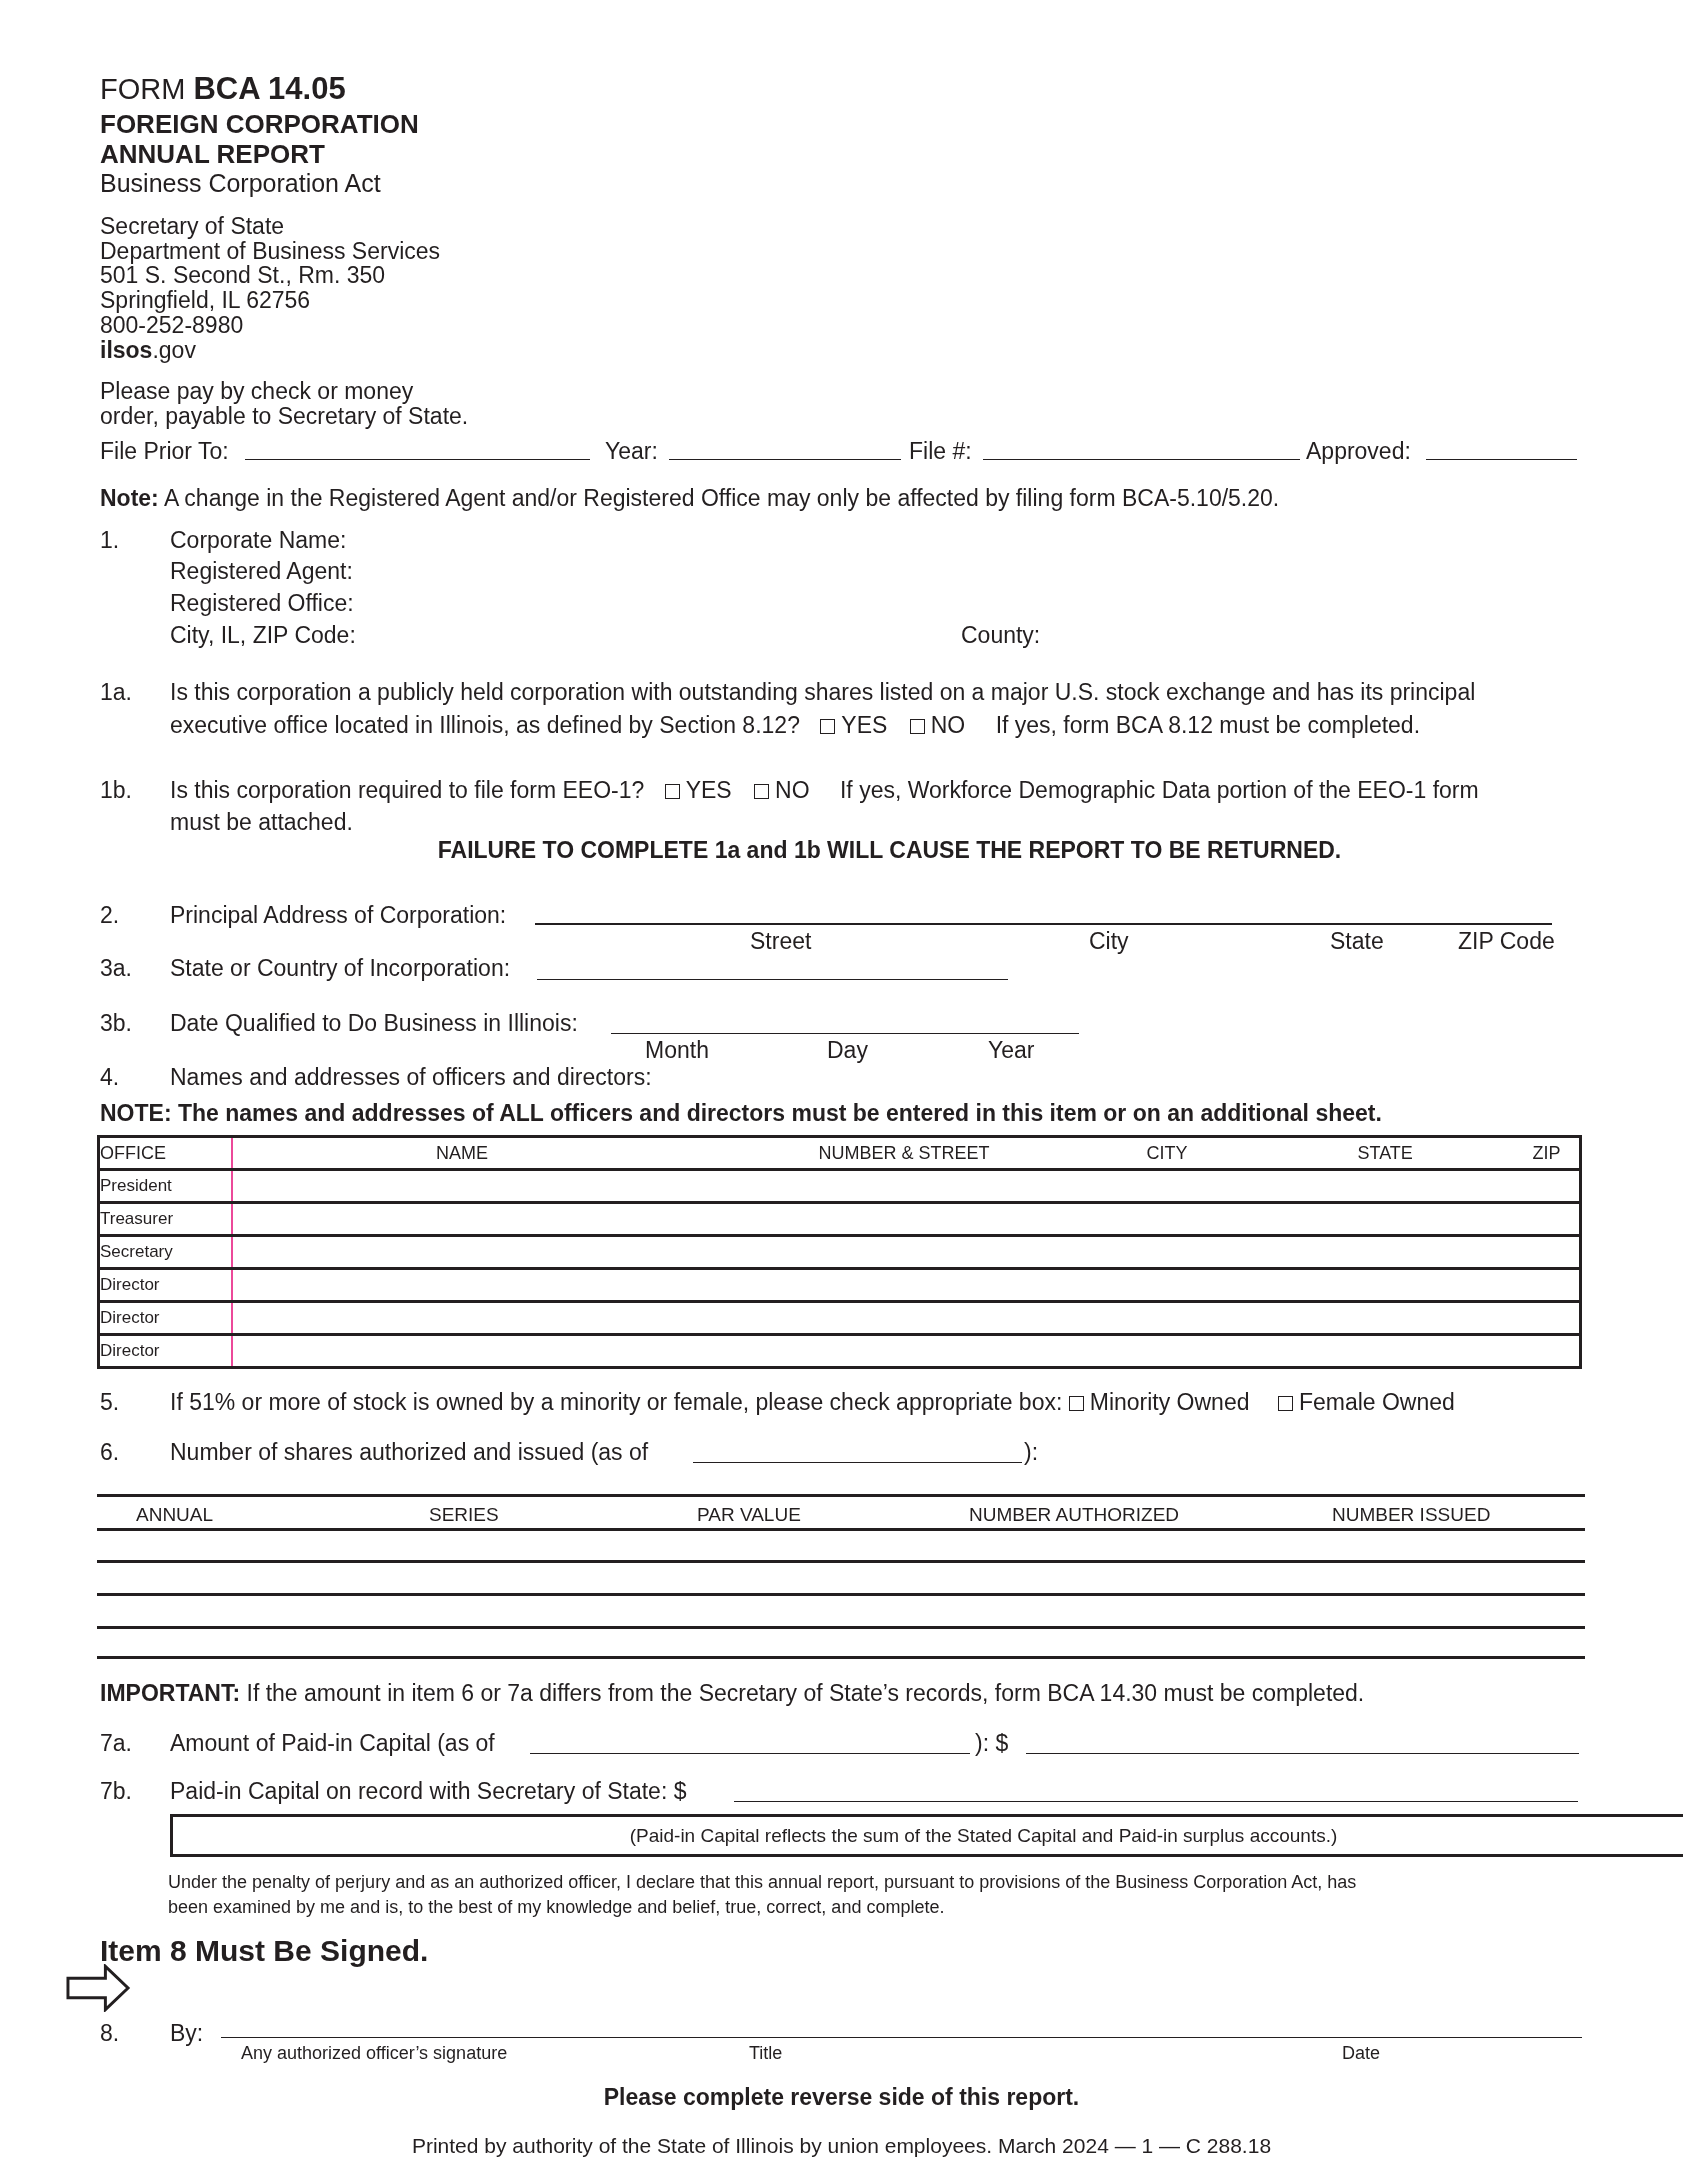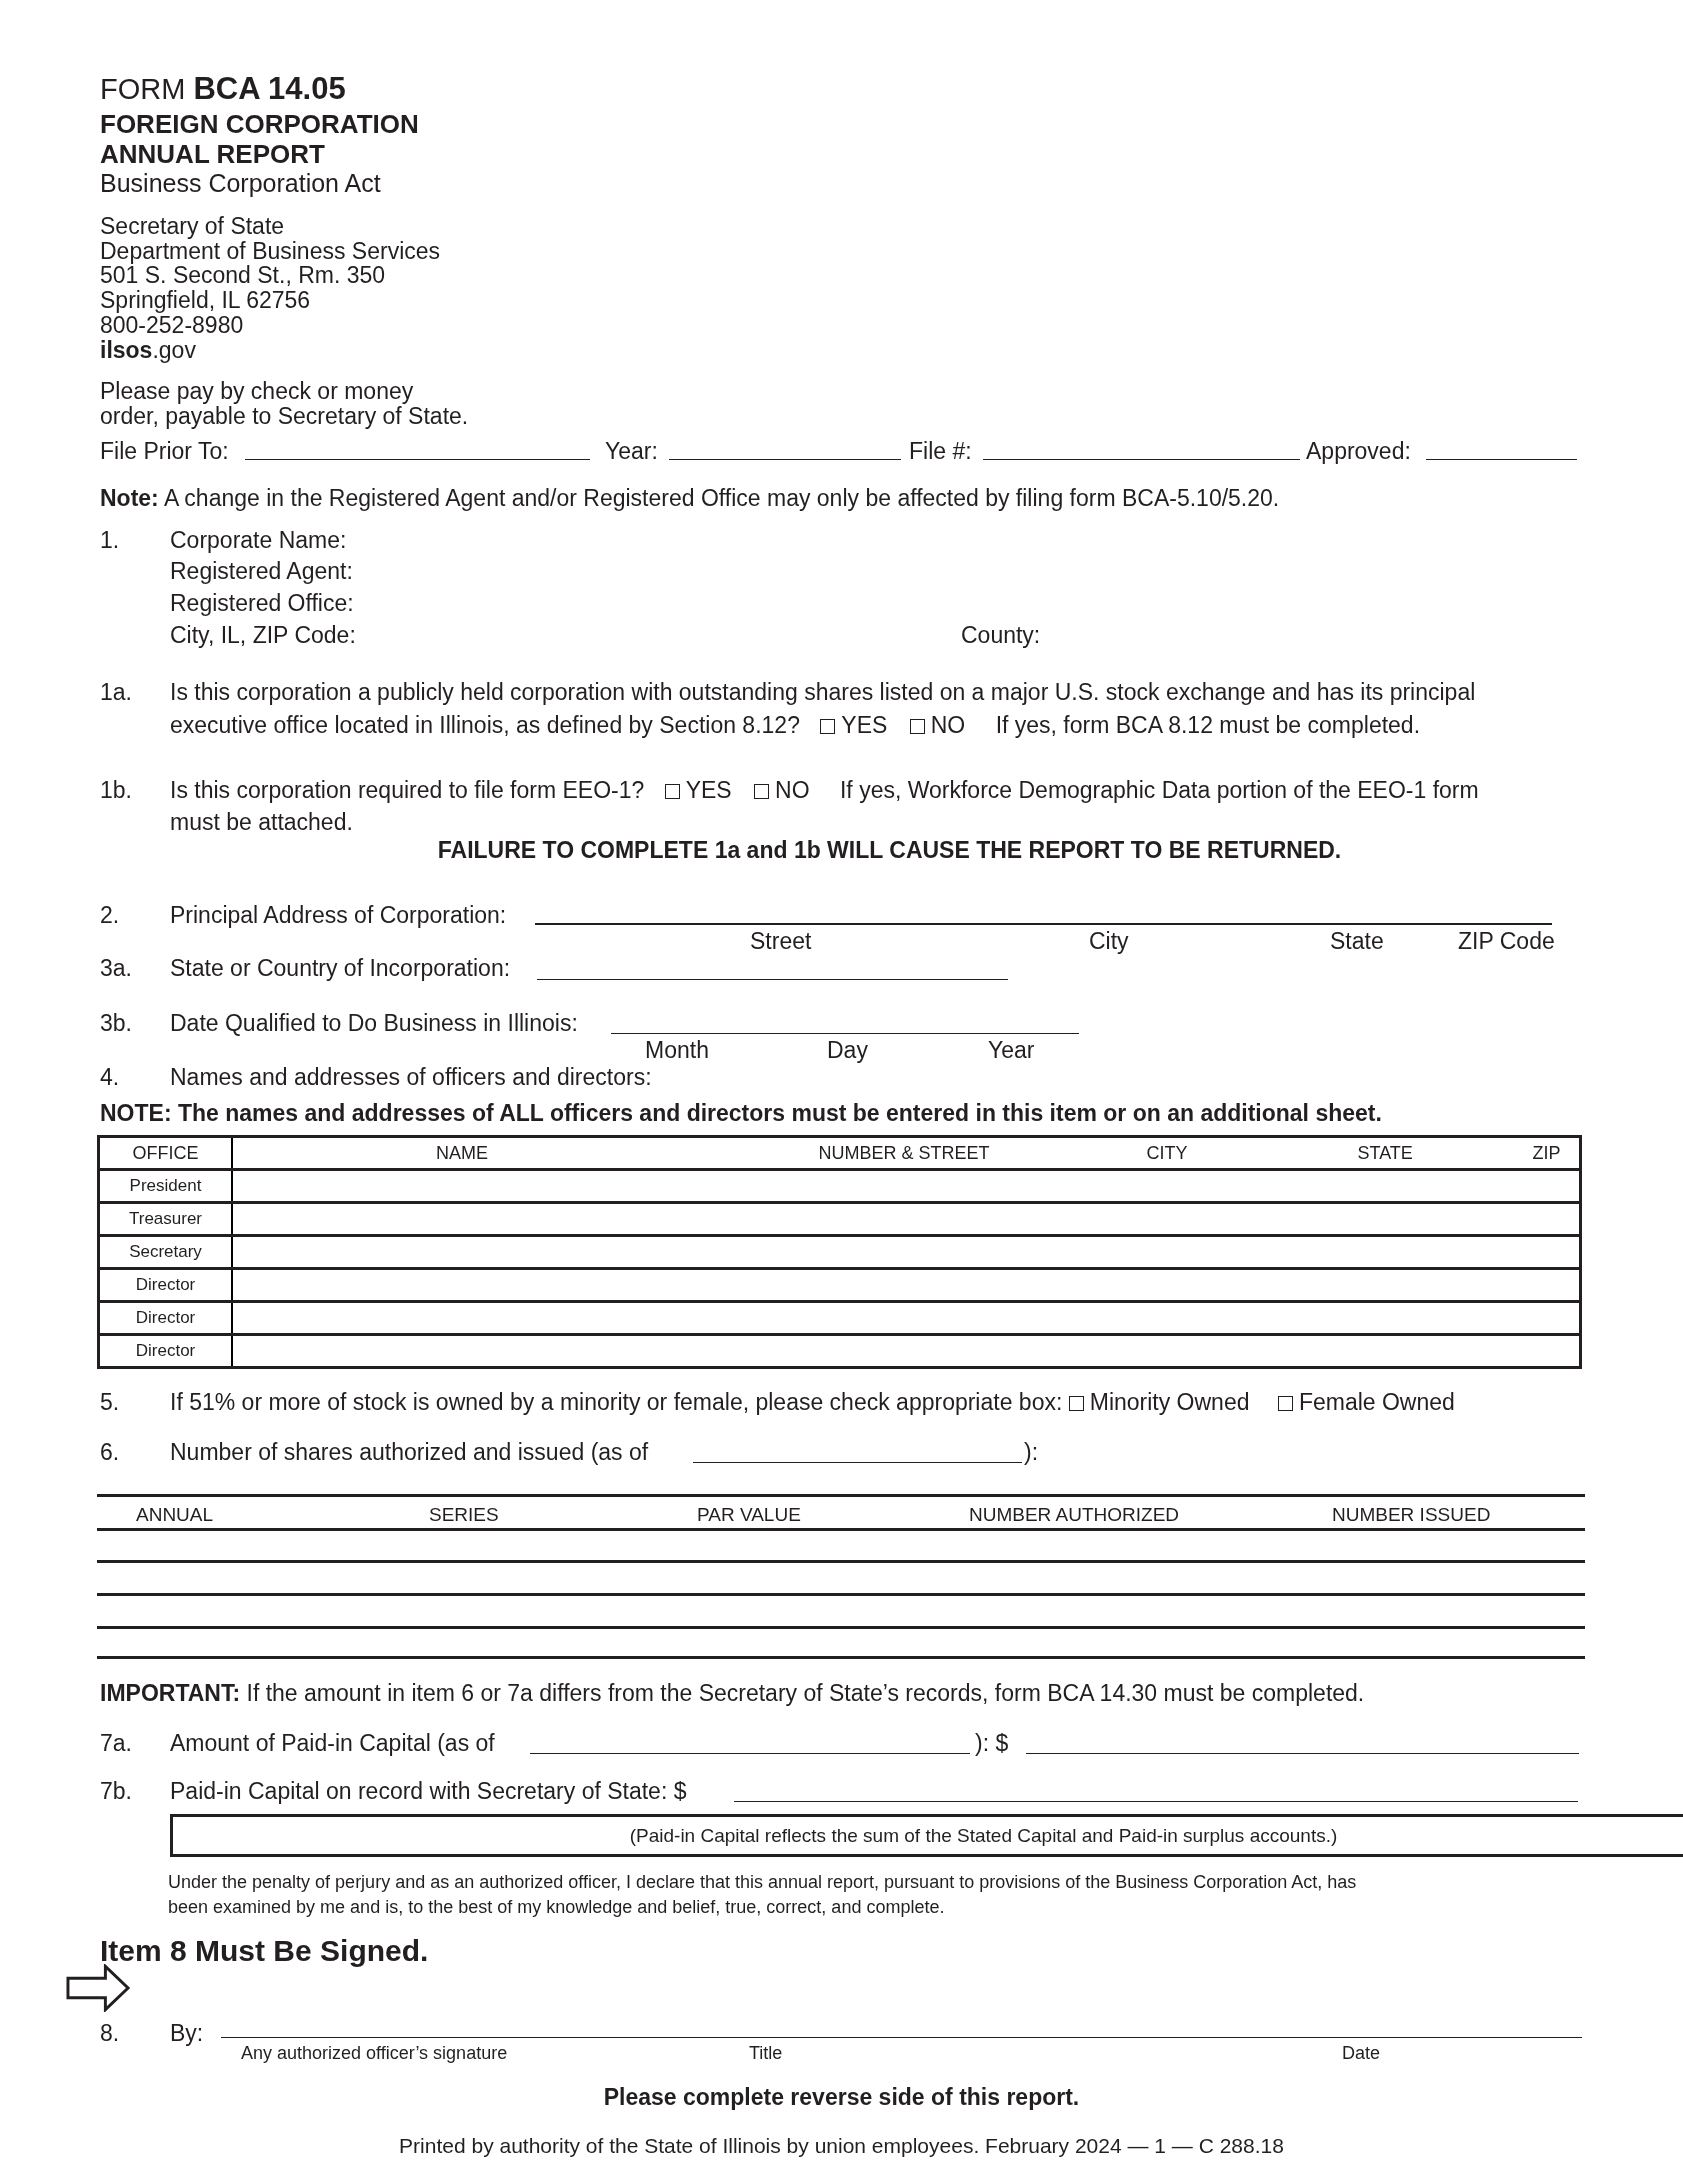--- a/index.html
+++ b/index.html
@@ -10,21 +10,21 @@
   .t20 { font-size:21px; }
   .t18 { font-size:19px; }
   .t17 { font-size:18px; }
   .t16 { font-size:23px; }
   .b { font-weight:bold; }
   .line { position:absolute; border-bottom:1.5px solid #231f20; height:0; }
   .thick { position:absolute; background:#231f20; height:3px; }
   .cb { display:inline-block; width:15px; height:15px; border:1.5px solid #231f20; vertical-align:-1px; margin-right:6px; box-sizing:border-box; }
   .officers { position:absolute; left:97px; top:1135px; width:1485px; border-collapse:collapse; border:3px solid #231f20; }
   .officers td, .officers th { border-bottom:3px solid #231f20; height:30px; padding:0; font-weight:normal; font-size:17px; }
-  .officers .off { width:131px; border-right:2px solid #000000; text-align:center; font-size:17px; }
+  .officers .off { width:131px; border-right:2px solid #ec4899; text-align:left; font-size:17px; }
   .officers th.off { font-size:18px; }
   .hdrcells { display:flex; font-size:18px; }
   .note-box { position:absolute; left:170px; top:1814px; width:1627px; height:43px; border:3px solid #231f20; box-sizing:border-box; text-align:center; font-size:19px; line-height:37px; }
 </style>
 </head>
 <body>
 
 <div class="abs" style="left:100px;top:71px;font-size:29px;">
   <span>FORM</span>
   <span class="b" style="font-size:31px;">BCA 14.05</span>
@@ -198,14 +198,14 @@
 </svg>
 
 <div class="abs t22" style="left:100px;top:2021px;">8.</div>
 <div class="abs t22" style="left:170px;top:2021px;">By:</div>
 <div class="line" style="left:221px;top:2037px;width:1361px;"></div>
 <div class="abs t17" style="left:241px;top:2043px;">Any authorized officer’s signature</div>
 <div class="abs t17" style="left:749px;top:2043px;">Title</div>
 <div class="abs t17" style="left:1342px;top:2043px;">Date</div>
 
 <div class="abs b t22" style="left:0;width:1683px;text-align:center;top:2085px;">Please complete reverse side of this report.</div>
-<div class="abs t20" style="left:0;width:1683px;text-align:center;top:2134px;">Printed by authority of the State of Illinois by union employees. February 2024 — 1 — C 288.18</div>
+<div class="abs t20" style="left:0;width:1683px;text-align:center;top:2134px;">Printed by authority of the State of Illinois by union employees. March 2024 — 1 — C 288.18</div>
 
 
 </body></html>

